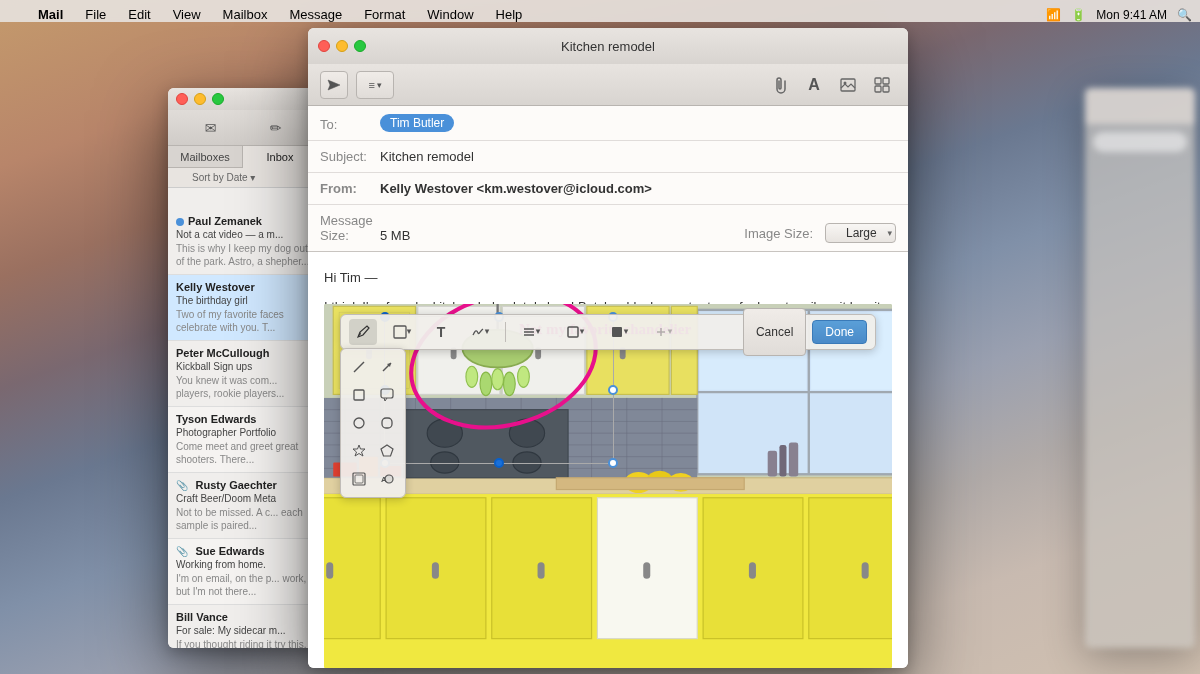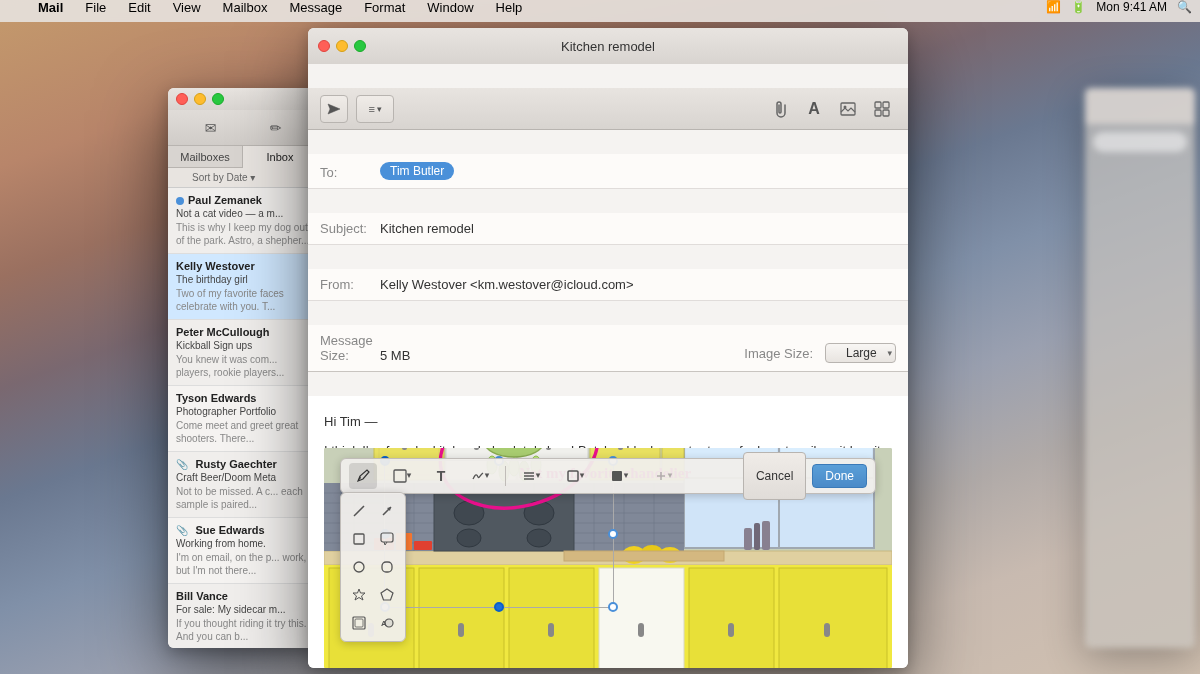--- a/index.html
+++ b/index.html
@@ -30,21 +30,21 @@
       );
     }
 
     
     .menu-bar {
       position: absolute;
       top: 0; left: 0; right: 0;
       height: 22px;
       background: rgba(230,225,220,0.92);
       display: flex;
-      align-items: flex-start;
+      align-items: flex-end;
       padding: 0 8px;
       font-size: 13px;
       font-weight: 400;
       backdrop-filter: blur(10px);
       z-index: 100;
     }
     .menu-bar-left {
       display: flex;
       align-items: center;
       gap: 14px;
@@ -146,20 +146,21 @@
       align-items: center;
       padding: 0 24px;
       font-size: 10px;
       color: #666;
       border-bottom: 1px solid #ccc;
     }
 
     .mail-list {
       overflow-y: auto;
       height: calc(100% - 100px);
+      margin-top: 21px;
     }
     .mail-item {
       padding: 6px 8px;
       border-bottom: 1px solid #ddd;
       cursor: pointer;
       background: #f5f3f1;
     }
     .mail-item:nth-child(odd) { background: #f0eeec; }
     .mail-item.selected { background: #d0e8ff; }
     .mail-sender {
@@ -229,21 +230,20 @@
       left: 308px;
       width: 600px;
       height: 640px;
       background: #f5f3f1;
       border-radius: 6px;
       box-shadow: 0 20px 60px rgba(0,0,0,0.5);
       z-index: 50;
       overflow: hidden;
       display: flex;
       flex-direction: column;
-      gap: 24px;
     }
 
     .compose-titlebar {
       height: 36px;
       background: linear-gradient(to bottom, #e8e4e0, #d8d4d0);
       display: flex;
       align-items: center;
       padding: 0 10px;
       gap: 6px;
       position: relative;
@@ -658,21 +658,21 @@
   <div class="compose-field-row" style="background:#fdfbf9;">
     <span class="field-label">To:</span>
     <span class="field-chip">Tim Butler</span>
   </div>
 
   <div class="compose-field-row" style="background:#fdfbf9;">
     <span class="field-label">Subject:</span>
     <span class="field-value">Kitchen remodel</span>
   </div>
 
-  <div class="compose-field-row" style="background:#fdfbf9;">
+  <div class="compose-field-row" style="background:#fdfbf9;font-weight:bold;">
     <span class="field-label">From:</span>
     <span class="field-value">Kelly Westover &lt;km.westover@icloud.com&gt;</span>
   </div>
 
   <div class="compose-field-row" style="background:#fdfbf9; border-bottom: 1px solid #c8c4c0;">
     <span class="field-label">Message Size:</span>
     <span class="field-value">5 MB</span>
     <div class="field-row-right">
       <span>Image Size:</span>
       <div class="select-wrapper">

